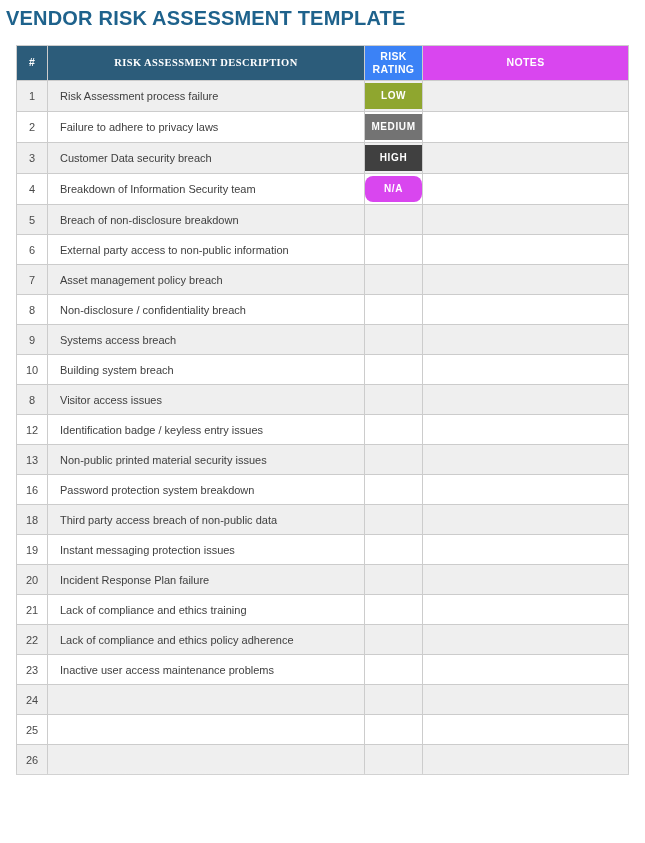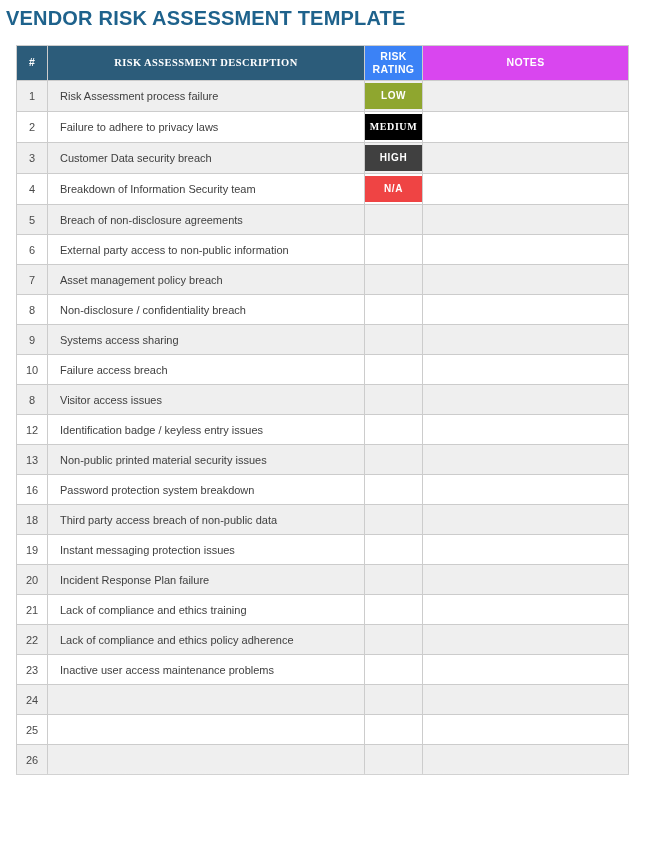--- a/index.html
+++ b/index.html
@@ -122,43 +122,43 @@
         <td class="desc">Risk Assessment process failure</td>
         <td class="rating">
           <div class="badge" style="background: rgb(143, 166, 47);">LOW</div>
         </td>
         <td class="notes"></td>
       </tr>
       <tr>
         <td class="num">2</td>
         <td class="desc">Failure to adhere to privacy laws</td>
         <td class="rating">
-          <div class="badge" style="background: #000000; font-family: Liberation Serif, serif;">MEDIUM</div>
+          <div class="badge" style="background: #737373;">MEDIUM</div>
         </td>
         <td class="notes"></td>
       </tr>
       <tr>
         <td class="num">3</td>
         <td class="desc">Customer Data security breach</td>
         <td class="rating">
           <div class="badge" style="background: #404040;">HIGH</div>
         </td>
         <td class="notes"></td>
       </tr>
       <tr>
         <td class="num">4</td>
         <td class="desc">Breakdown of Information Security team</td>
         <td class="rating">
-          <div class="badge" style="background: #ef4444;">N/A</div>
+          <div class="badge" style="background: #d946ef; border-radius: 8px;">N/A</div>
         </td>
         <td class="notes"></td>
       </tr>
       <tr>
         <td class="num">5</td>
-        <td class="desc">Breach of non-disclosure agreements</td>
+        <td class="desc">Breach of non-disclosure breakdown</td>
         <td class="rating"></td>
         <td class="notes"></td>
       </tr>
       <tr>
         <td class="num">6</td>
         <td class="desc">External party access to non-public information</td>
         <td class="rating"></td>
         <td class="notes"></td>
       </tr>
       <tr>
@@ -168,27 +168,27 @@
         <td class="notes"></td>
       </tr>
       <tr>
         <td class="num">8</td>
         <td class="desc">Non-disclosure / confidentiality breach</td>
         <td class="rating"></td>
         <td class="notes"></td>
       </tr>
       <tr>
         <td class="num">9</td>
-        <td class="desc">Systems access sharing</td>
+        <td class="desc">Systems access breach</td>
         <td class="rating"></td>
         <td class="notes"></td>
       </tr>
       <tr>
         <td class="num">10</td>
-        <td class="desc">Failure access breach</td>
+        <td class="desc">Building system breach</td>
         <td class="rating"></td>
         <td class="notes"></td>
       </tr>
       <tr>
         <td class="num">8</td>
         <td class="desc">Visitor access issues</td>
         <td class="rating"></td>
         <td class="notes"></td>
       </tr>
       <tr>

